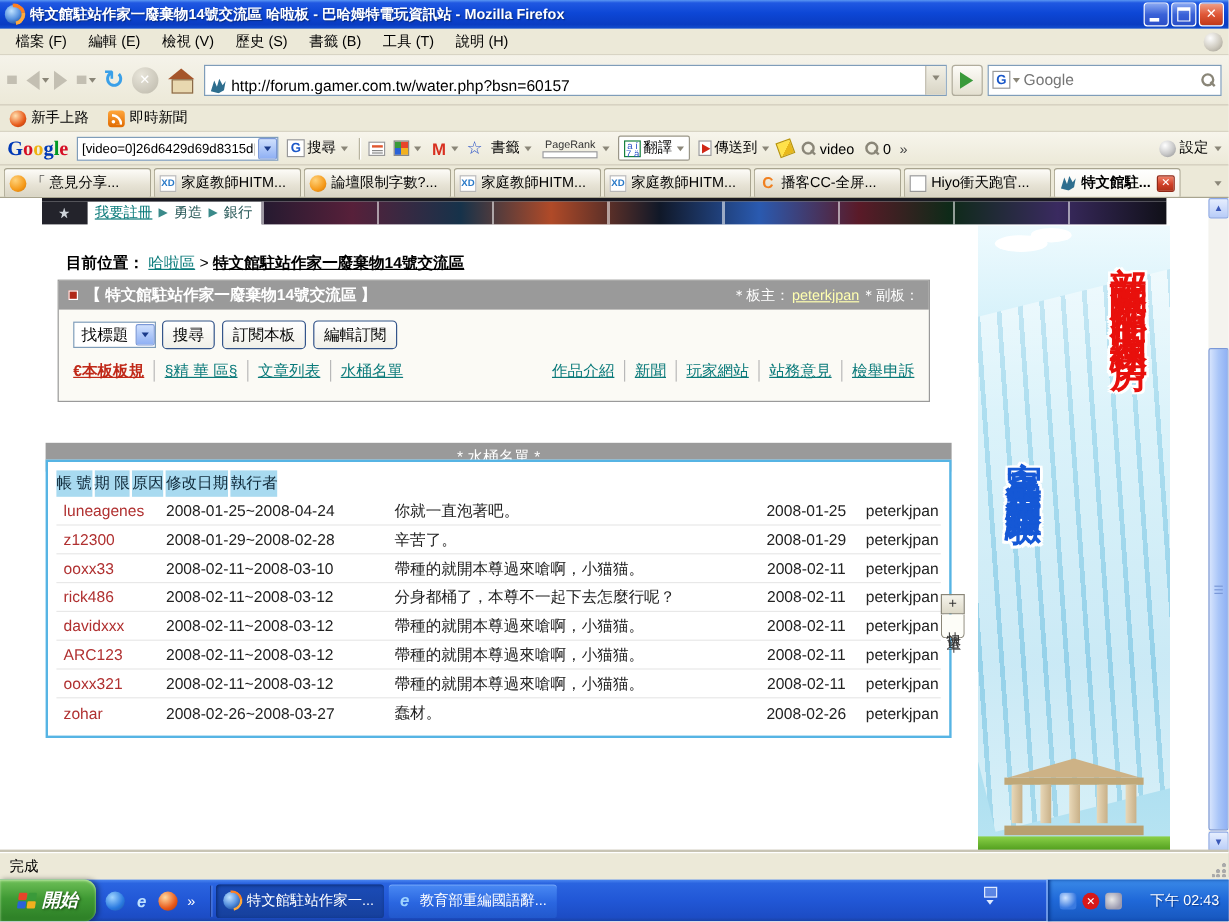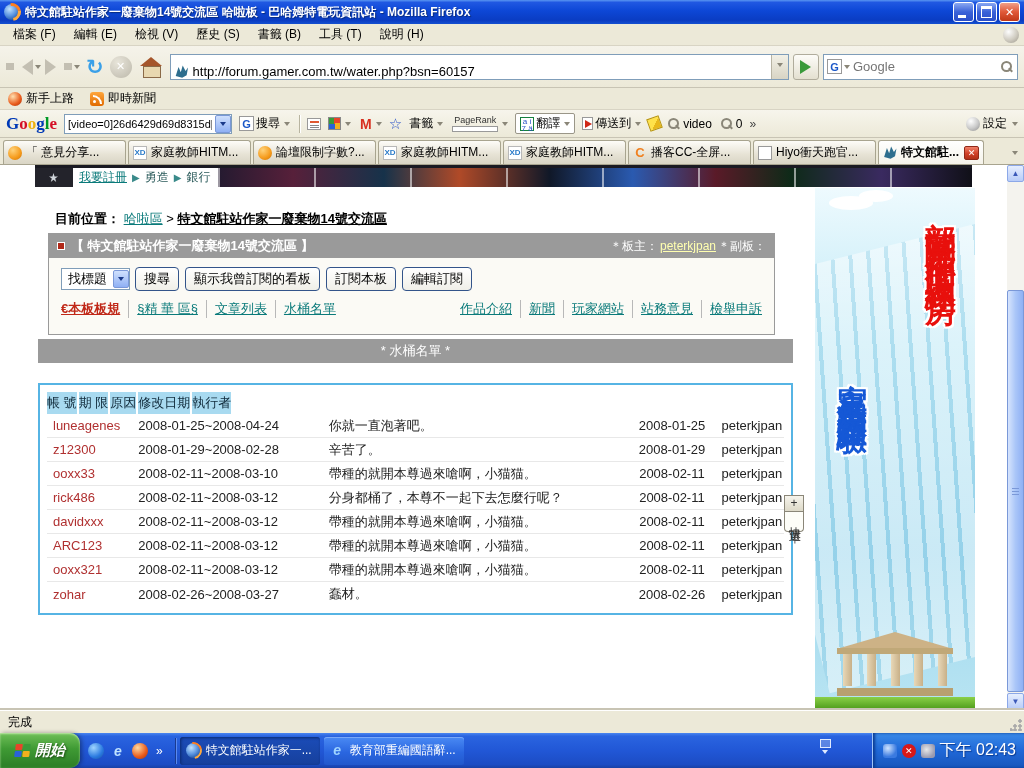--- a/index.html
+++ b/index.html
@@ -139,21 +139,21 @@
 .inp{width:270px;height:22px;border:1px solid #7f9db9;background:#fffff2;font-size:13px;font-family:inherit;padding:0 5px;color:#555;outline:none;}
 .gbtn{height:24px;border:1px solid #33548a;border-radius:4px;background:linear-gradient(#ffffff,#f0efe8);font-size:13px;font-family:inherit;padding:0 8px;color:#000;}
 .links-row{display:flex;align-items:flex-start;padding:9px 12px 0 12px;font-size:13px;}
 .lgroup{display:flex;align-items:center;}
 .lgroup span{text-decoration:underline;cursor:pointer;white-space:nowrap;}
 .lgroup span:not(:first-child){border-left:1px solid #b8b8b8;padding-left:8px;margin-left:8px;}
 .lgroup .teal,.rlinks span{color:#0a7a7a;}
 .lgroup .red{color:#c02818;font-weight:bold;}
 .rlinks{margin-left:auto;}
 
-.bucket-title{position:absolute;left:38px;top:174px;width:755px;height:24px;background:#9a9a9a;color:#fff;font-size:13px;text-align:center;line-height:24px;}
+.bucket-title{position:absolute;left:38px;top:204px;width:755px;height:24px;background:#9a9a9a;color:#fff;font-size:13px;text-align:center;line-height:24px;}
 .btable{position:absolute;left:38px;top:218px;width:755px;border:2px solid #56b4e4;background:#fff;padding:7px;}
 .thr{display:flex;}
 .thr .c{background:#a8daf0;height:22px;line-height:22px;text-align:center;font-size:13px;color:#102a3a;}
 .thr .c + .c{margin-left:2px;}
 .trow{display:flex;align-items:center;height:24px;font-size:13px;border-bottom:1px solid #e8e8e8;}
 .trow:last-child{border-bottom:none;}
 .c.account{width:92px;padding-left:6px;}
 .c.period{width:188px;}
 .c.reason{width:302px;padding-left:4px;}
 .c.modified{width:96px;text-align:center;}
@@ -222,21 +222,21 @@
 .tk-ic.ie::before{content:"e";}
 .tb-widget{position:absolute;left:818px;top:6px;width:14px;display:flex;flex-direction:column;align-items:center;gap:2px;}
 .tbw-box{width:11px;height:9px;border:1px solid #dfeaff;background:rgba(255,255,255,.25);}
 .tbw-arr{width:0;height:0;border:3px solid transparent;border-top:4px solid #dfeaff;}
 .tray{position:absolute;right:0;top:0;height:35px;width:152px;background:linear-gradient(180deg,#3a8ae8 0%,#1f68d8 50%,#1756bc 100%);border-left:1px solid #9fc4f8;box-shadow:inset 2px 0 3px #0a3a90;display:flex;align-items:center;padding:0 8px 0 10px;gap:5px;}
 .tric{width:14px;height:14px;}
 .tric.app{background:radial-gradient(circle at 35% 30%,#cfe4ff,#3a7ae0 65%);border-radius:3px;}
 .tric.alert{background:#d81818;border-radius:50%;color:#fff;font-size:9px;font-weight:bold;text-align:center;line-height:14px;}
 .tric.alert::before{content:"✕";}
 .tric.vol{background:radial-gradient(circle at 40% 40%,#e8e8e8,#9a9ab0 70%);border-radius:3px;}
-.clock{margin-left:auto;color:#fff;font-size:16px;text-shadow:1px 1px 1px #0a3a90;white-space:nowrap;}
+.clock{margin-left:auto;color:#fff;font-size:12px;text-shadow:1px 1px 1px #0a3a90;white-space:nowrap;}
 </style>
 </head>
 <body>
 
 <div id="screen">
 
   <div class="titlebar">
     <span class="ffball"></span>
     <span class="title">特文館駐站作家一廢棄物14號交流區 哈啦板 - 巴哈姆特電玩資訊站 - Mozilla Firefox</span>
     <span class="winbtns">
@@ -466,21 +466,20 @@
         </span>
       </div>
       <div class="search-row">
         <span class="selbox">
           <span class="sv">找標題</span>
           <span class="xp-dd"></span>
         </span>
         <span style="display:flex;gap:6px;">
   <button class="gbtn">搜尋</button>
 
-  <button class="gbtn">顯示我曾訂閱的看板</button>
 
   <button class="gbtn">訂閱本板</button>
 
   <button class="gbtn">編輯訂閱</button>
 </span>
       </div>
       <div class="links-row">
         <span class="lgroup">
   <span class="red">€本板板規</span>
 

